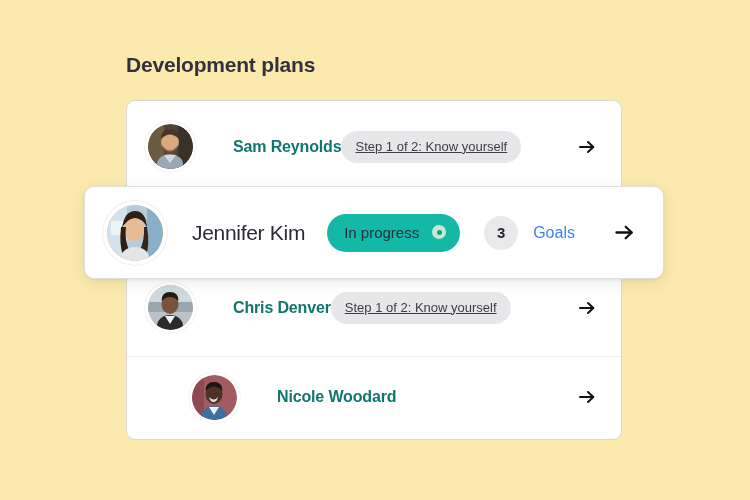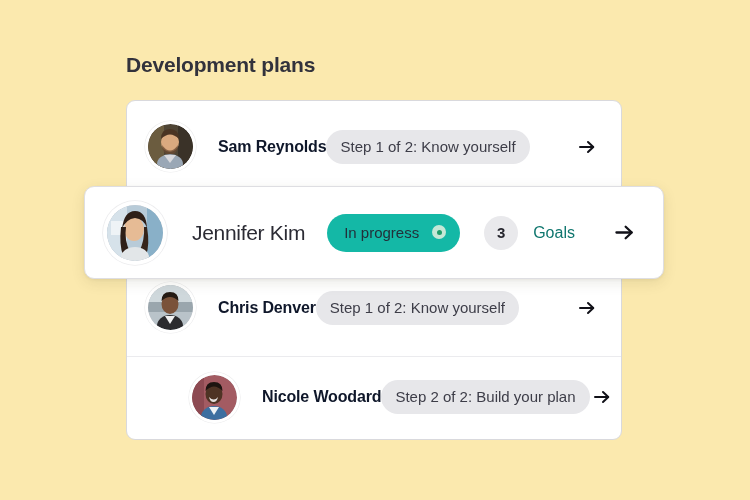--- a/index.html
+++ b/index.html
@@ -79,38 +79,39 @@
     border-radius: 50%;
     background: #cfcfd4;
     box-shadow: 0 0 0 3px #ffffff, 0 0 0 3.6px #ececed;
     overflow: hidden;
   }
   .avatar svg { display: block; width: 100%; height: 100%; }
 
   
   .person-name {
     flex: none;
-    margin-left: 25px;
+    margin-left: 40px;
     font-size: 16px;
     font-weight: 600;
     letter-spacing: -0.15px;
-    color: #0f172a;
+    color: #0f766e;
     white-space: nowrap;
   }
 
   
   .step-pill {
     flex: none;
     background: #e7e7ea;
     color: #3d3d48;
-    font-size: 15px;
+    font-size: 13px;
     line-height: 1;
     padding: 9px 14px 10px;
     border-radius: 20px;
     white-space: nowrap;
+    text-decoration: underline;
   }
 
   
   .row-arrow {
     flex: none;
     margin-left: auto;
     margin-right: 22px;
     width: 24px;
     height: 24px;
     display: flex;
@@ -197,21 +198,21 @@
     color: #26262e;
     font-size: 15px;
     font-weight: 600;
     display: flex;
     align-items: center;
     justify-content: center;
   }
   .goals-label {
     margin-left: 15px;
     font-size: 16px;
-    color: #0f766e;
+    color: #3b82f6;
     white-space: nowrap;
   }
   .focus-card .row-arrow {
     margin-right: 26px;
     width: 26px;
     height: 26px;
   }
 </style>
 </head>
 <body>
@@ -296,21 +297,20 @@
             <rect x="0" y="0" width="12" height="45" fill="#8d4a52"></rect>
             <ellipse cx="22" cy="19" rx="8.5" ry="10" fill="#4e3324"></ellipse>
             <path d="M13.5 16 q8.5 -9 17 0 q0 -9 -8.5 -9 q-8.5 0 -8.5 9z" fill="#1d1410"></path>
             <path d="M17 22 q5 5 9 0 q-1 5 -4.5 5 q-3.5 0 -4.5 -5z" fill="#fff" opacity="0.85"></path>
             <ellipse cx="22" cy="42" rx="13" ry="11" fill="#3d6fa0"></ellipse>
             <path d="M17 32 l5 8 l5 -8 z" fill="#eef2f5"></path>
           </g>
         </svg>
       </div>
       <div class="person-name">Nicole Woodard</div>
-      <div class="step-pill">Step 2 of 2: Build your plan</div>
       <div class="row-arrow">
         <svg width="20" height="20" viewBox="0 0 20 20" fill="none" aria-hidden="true">
           <path d="M3 10 H16" stroke="currentColor" stroke-width="2" stroke-linecap="round"></path>
           <path d="M11 5 L16.3 10 L11 15" stroke="currentColor" stroke-width="2" stroke-linecap="round" stroke-linejoin="round"></path>
         </svg>
       </div>
     </div>
 
   </div>
 

